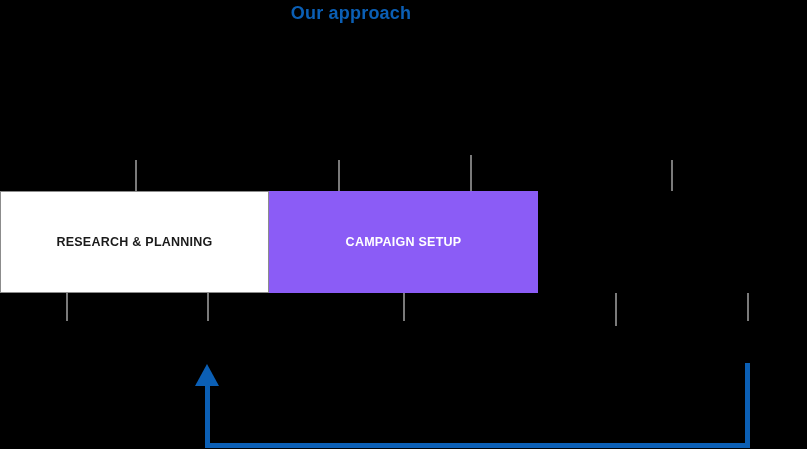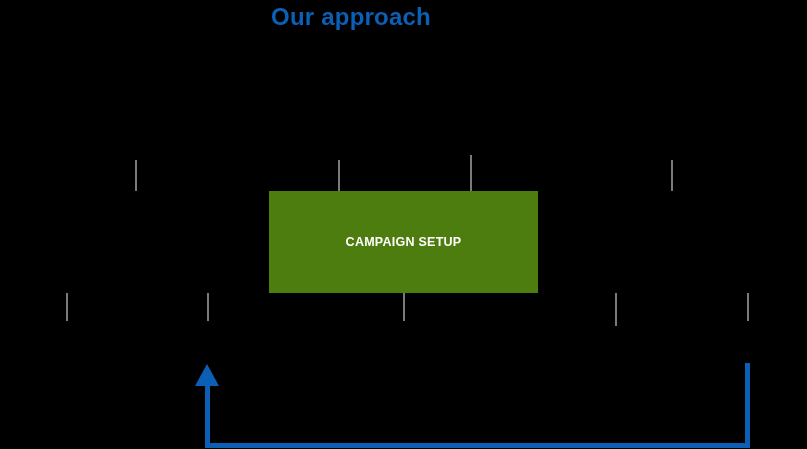--- a/index.html
+++ b/index.html
@@ -14,21 +14,21 @@
     overflow: hidden;
     font-family: "Liberation Sans", sans-serif;
   }
 
   #page-title {
     position: absolute;
     left: 0;
     top: 3px;
     width: 702px;
     text-align: center;
-    font-size: 24px;
+    font-size: 18px;
     font-weight: bold;
     letter-spacing: 0.2px;
     color: #0B5FB5;
     white-space: nowrap;
   }
 
   
   .tick {
     position: absolute;
     width: 2px;
@@ -127,21 +127,24 @@
 <div id="page-title" style="color: rgb(11, 95, 181);">Our approach</div>
 
 <div id="ticks-above">
     <div class="tick" style="left: 135px; top: 160px; height: 31px; background: rgb(122, 122, 122);"></div>
     <div class="tick" style="left: 338px; top: 160px; height: 31px; background: rgb(122, 122, 122);"></div>
     <div class="tick" style="left: 470px; top: 155px; height: 36px; background: rgb(122, 122, 122);"></div>
     <div class="tick" style="left: 671px; top: 160px; height: 31px; background: rgb(122, 122, 122);"></div>
   </div>
 
 <div id="phase-bar">
-  <div class="phase phase-campaign" style="background: #4d7c0f;">
+  <div class="phase phase-research" style="background: rgb(255, 255, 255);">
+    <span class="phase-label" style="color: rgb(26, 26, 26);">RESEARCH &amp; PLANNING</span>
+  </div>
+  <div class="phase phase-campaign" style="background: #8b5cf6;">
     <span class="phase-label" style="color: rgb(255, 255, 255);">CAMPAIGN SETUP</span>
   </div>
 </div>
 
 <div id="ticks-below">
     <div class="tick" style="left: 66px; top: 293px; height: 28px; background: rgb(122, 122, 122);"></div>
     <div class="tick" style="left: 207px; top: 293px; height: 28px; background: rgb(122, 122, 122);"></div>
     <div class="tick" style="left: 403px; top: 293px; height: 28px; background: rgb(122, 122, 122);"></div>
     <div class="tick" style="left: 615px; top: 293px; height: 33px; background: rgb(122, 122, 122);"></div>
     <div class="tick" style="left: 747px; top: 293px; height: 28px; background: rgb(122, 122, 122);"></div>

